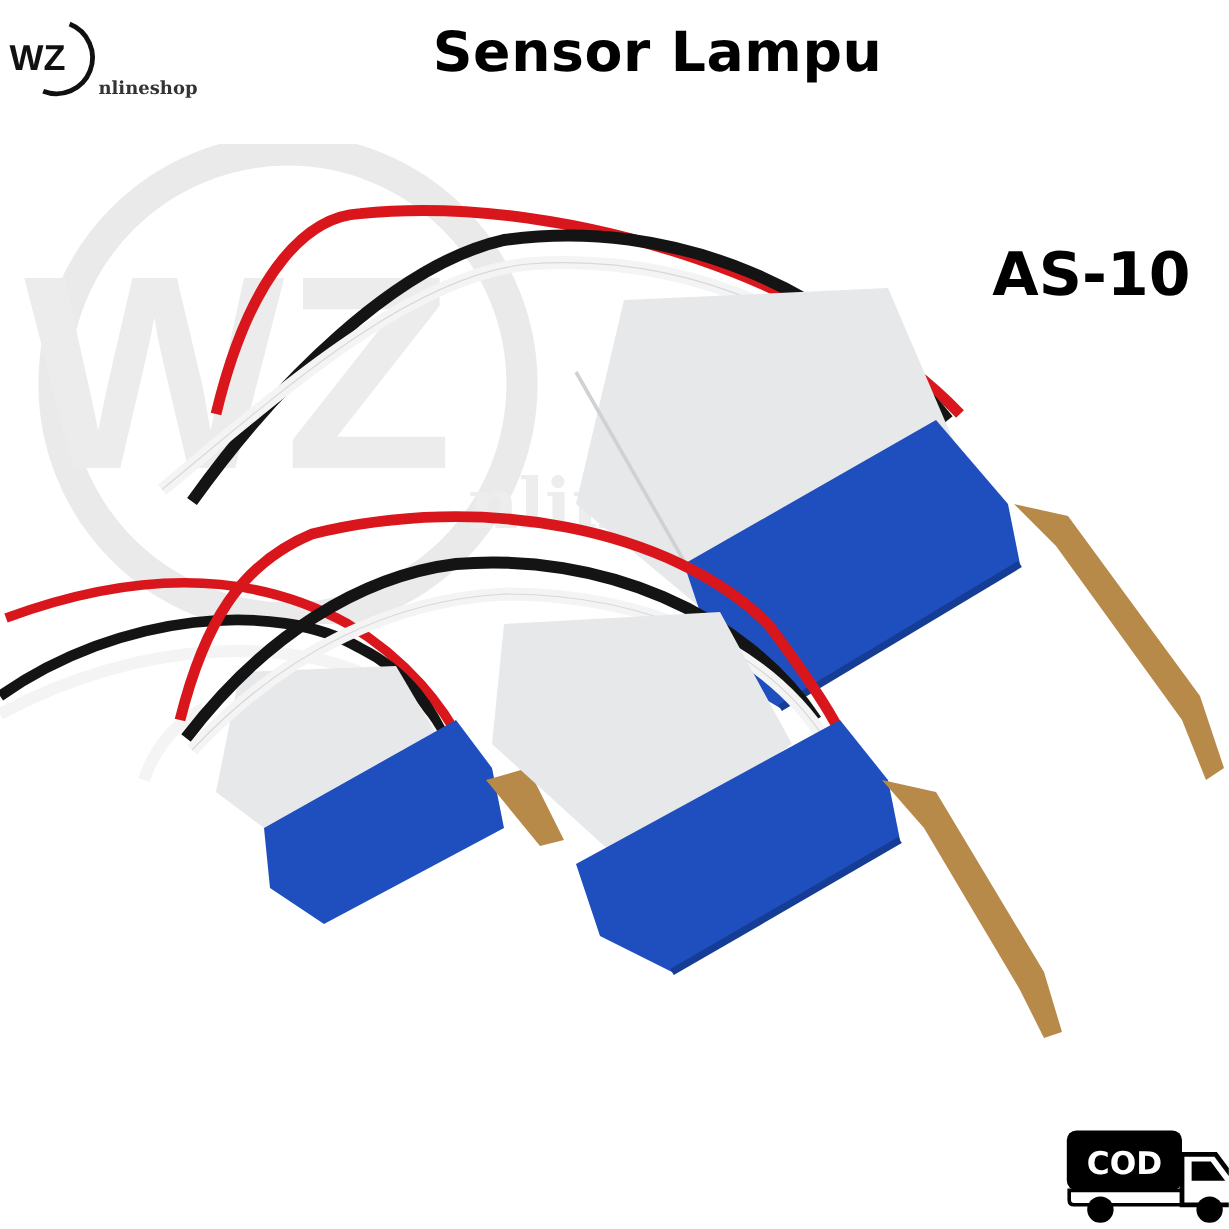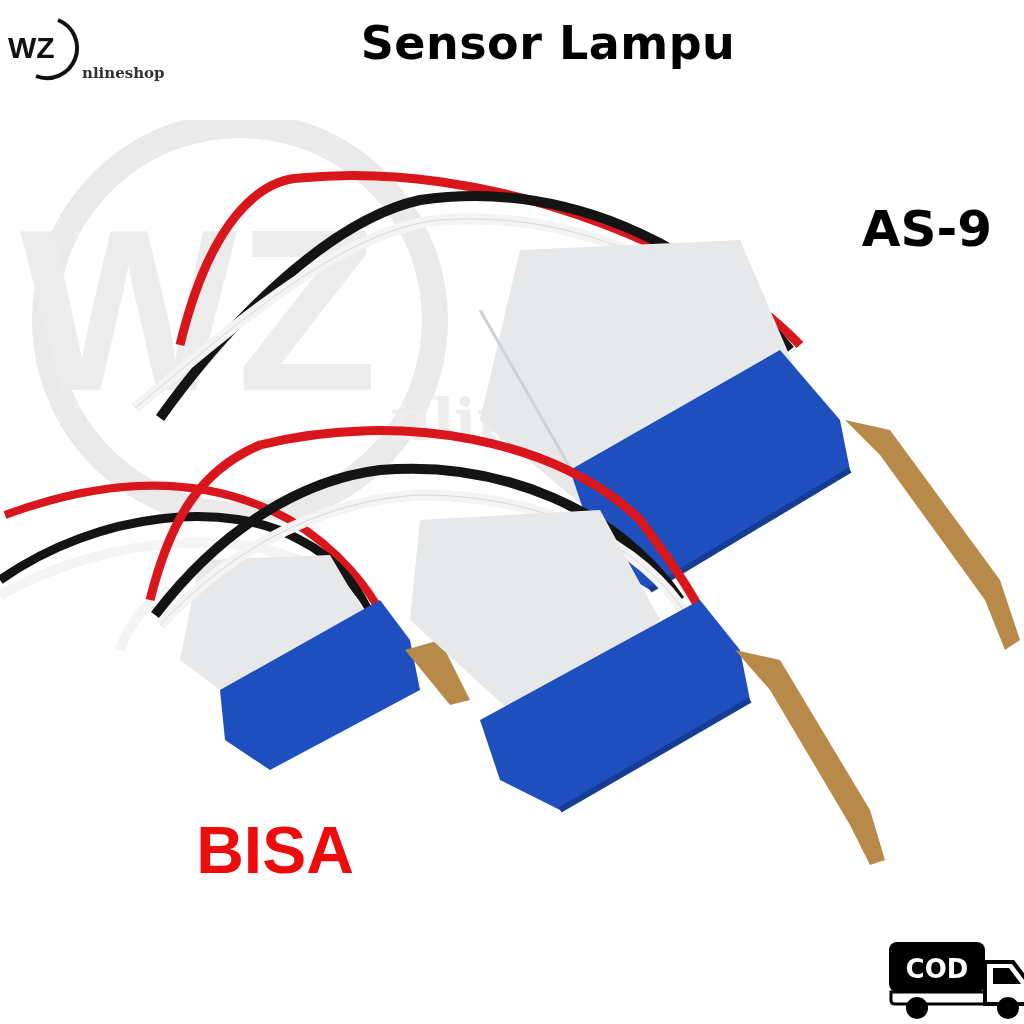--- a/index.html
+++ b/index.html
@@ -60,24 +60,23 @@
 </svg>
 
 <svg class="abs logo" viewBox="0 0 180 72">
   <path d="M52 6 A 30 30 0 1 1 30 62" fill="none" stroke="#111" stroke-width="4"></path>
   <text x="2" y="44" font-family="Liberation Sans, sans-serif" font-weight="bold" font-size="30" fill="#111">WZ</text>
 </svg>
 <div class="abs logo-text">nlineshop</div>
 
 <div class="abs title">Sensor Lampu</div>
 
-<div class="abs model">AS-9</div>
+<div class="abs model">AS-10</div>
 
 <div class="abs promo">
-  <div>BISA</div>
 </div>
 
 <svg class="abs cod" viewBox="0 0 150 80">
   <g>
     <rect x="4" y="2" width="96" height="50" rx="8" fill="#000"></rect>
     <path d="M6 52 L6 60 Q6 64 10 64 L100 64 L100 52 Z" fill="none" stroke="#000" stroke-width="3"></path>
     <path d="M100 22 L128 22 L146 46 L146 64 L100 64 Z" fill="none" stroke="#000" stroke-width="4"></path>
     <path d="M108 28 L124 28 L136 44 L108 44 Z" fill="#000"></path>
     <circle cx="32" cy="68" r="11" fill="#000"></circle>
     <circle cx="123" cy="68" r="11" fill="#000"></circle>

